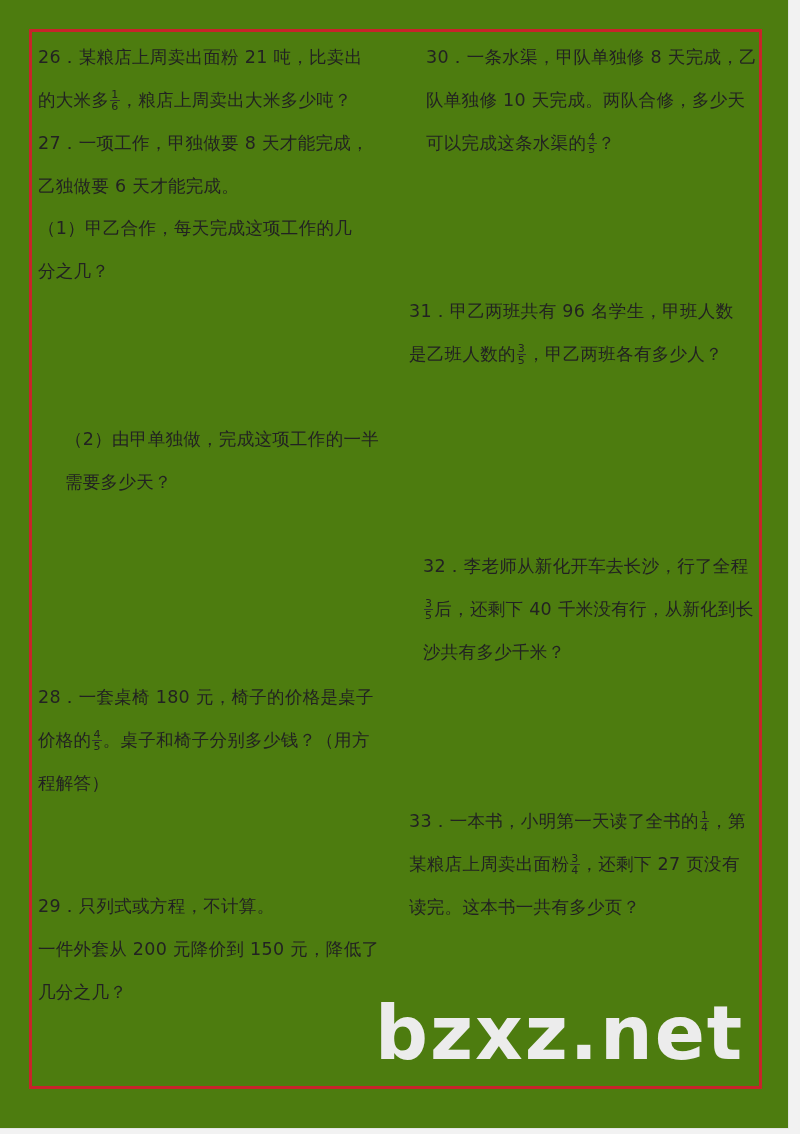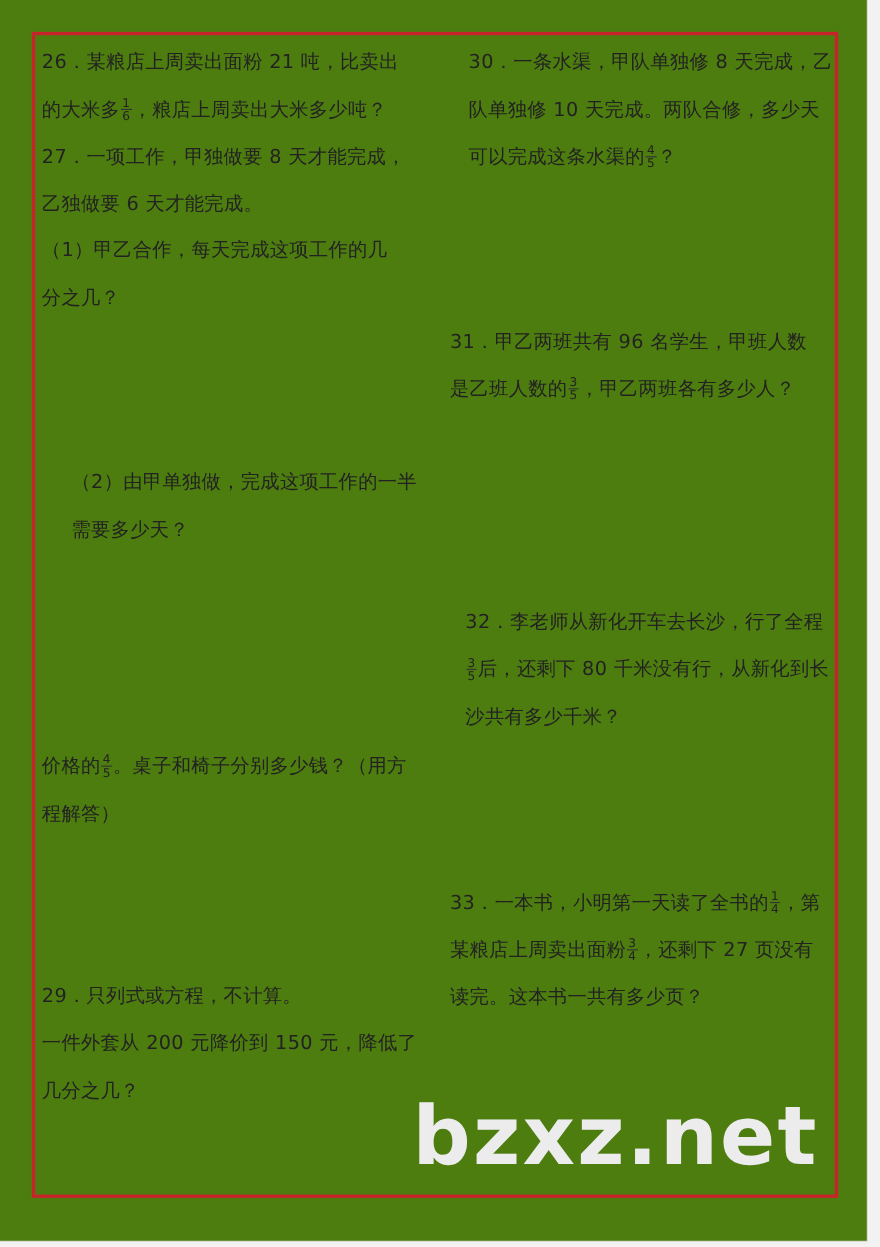--- a/index.html
+++ b/index.html
@@ -60,20 +60,21 @@
   <div class="q" style="left:38px; top:207px;">
     <span class="line">（1）甲乙合作，每天完成这项工作的几</span>
     <span class="line">分之几？</span>
   </div>
   <div class="q" style="left:29px; top:418px;margin-left:36px;">
     <span class="line">（2）由甲单独做，完成这项工作的一半</span>
     <span class="line">需要多少天？</span>
   </div>
 
   <div class="q" style="left:38px; top:676px;">
+    <span class="line">28．一套桌椅 180 元，椅子的价格是桌子</span>
     <span class="line"><span>价格的</span><span class="frac"><span class="num">4</span><span class="den">5</span></span><span>。桌子和椅子分别多少钱？（用方</span></span>
     <span class="line">程解答）</span>
   </div>
 
   <div class="q" style="left:38px; top:885px;">
     <span class="line">29．只列式或方程，不计算。</span>
     <span class="line">一件外套从 200 元降价到 150 元，降低了</span>
     <span class="line">几分之几？</span>
   </div>
 
@@ -83,21 +84,21 @@
     <span class="line"><span>可以完成这条水渠的</span><span class="frac"><span class="num">4</span><span class="den">5</span></span><span>？</span></span>
   </div>
 
   <div class="q" style="left:409px; top:290px;">
     <span class="line">31．甲乙两班共有 96 名学生，甲班人数</span>
     <span class="line"><span>是乙班人数的</span><span class="frac"><span class="num">3</span><span class="den">5</span></span><span>，甲乙两班各有多少人？</span></span>
   </div>
 
   <div class="q" style="left:423px; top:545px;">
     <span class="line">32．李老师从新化开车去长沙，行了全程</span>
-    <span class="line"><span class="frac"><span class="num">3</span><span class="den">5</span></span><span>后，还剩下 80 千米没有行，从新化到长</span></span>
+    <span class="line"><span class="frac"><span class="num">3</span><span class="den">5</span></span><span>后，还剩下 40 千米没有行，从新化到长</span></span>
     <span class="line">沙共有多少千米？</span>
   </div>
 
   <div class="q" style="left:409px; top:800px;">
     <span class="line"><span>33．一本书，小明第一天读了全书的</span><span class="frac"><span class="num">1</span><span class="den">4</span></span><span>，第</span></span>
     <span class="line"><span>某粮店上周卖出面粉</span><span class="frac"><span class="num">3</span><span class="den">4</span></span><span>，还剩下 27 页没有</span></span>
     <span class="line">读完。这本书一共有多少页？</span>
   </div>
 
   <div class="watermark">bzxz.net</div>

